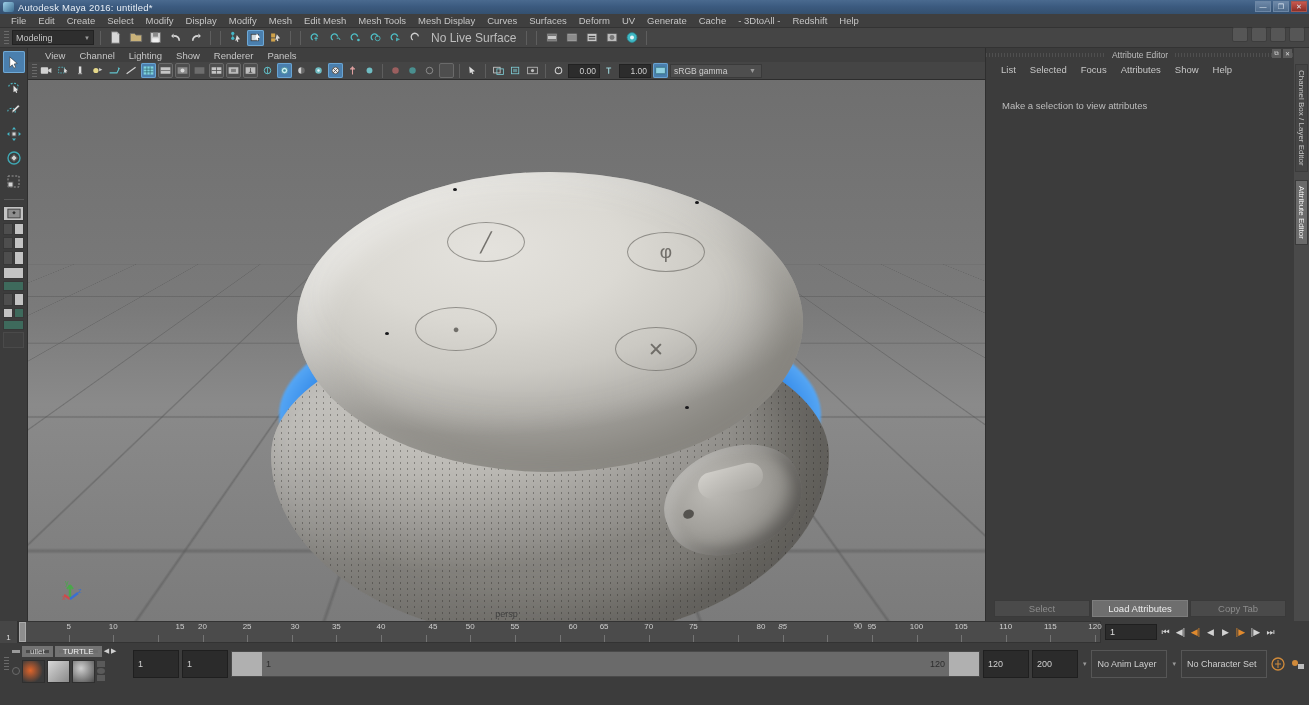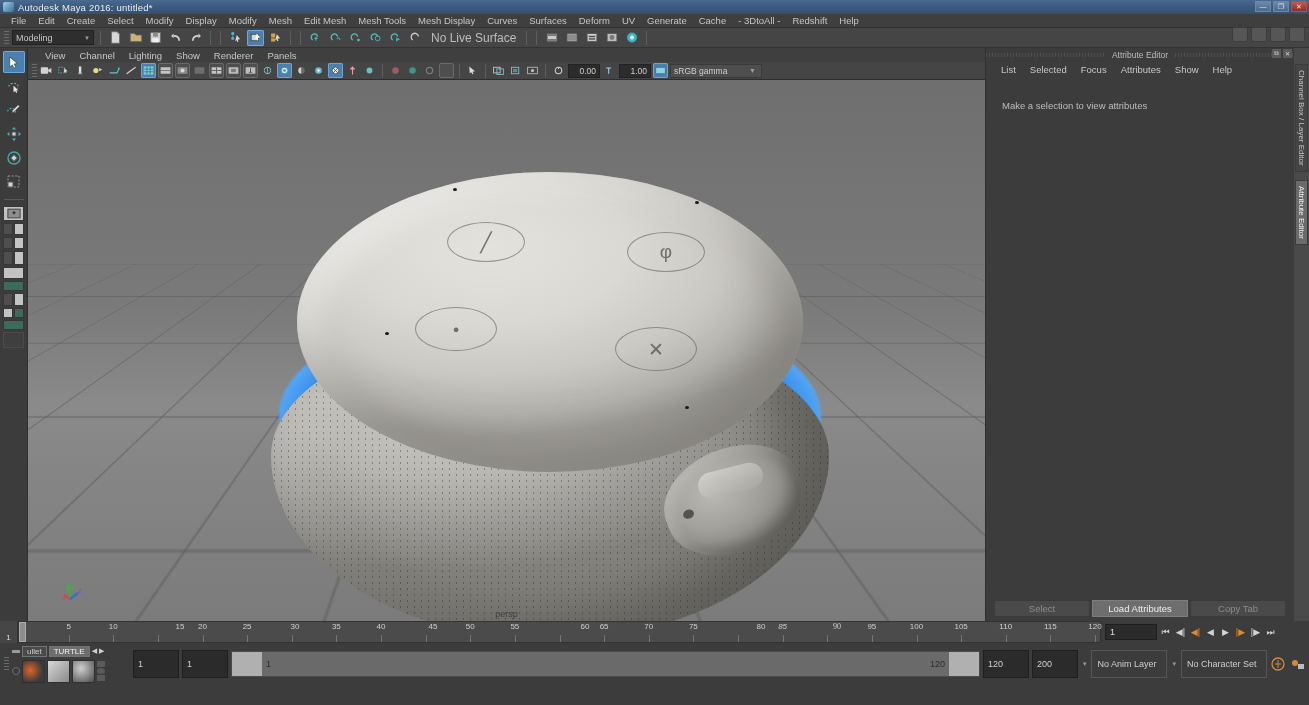--- a/index.html
+++ b/index.html
@@ -153,21 +153,21 @@
      font-size:9px; color:#ddd; display:flex; align-items:center; padding-left:4px; }
   .pbtn { width:13px; height:16px; display:flex; align-items:center; justify-content:center;
      color:#d2d2d2; font-size:9px; }
   .pbtn.hl { color:#e08a2e; }
 
   #rangerow { height:42px; display:flex; align-items:center; gap:3px; padding:0 4px;
      background:#3c3c3c; }
   #shelfbox { width:118px; height:38px; display:flex; align-items:center; gap:2px; }
   #shelftabs { display:flex; flex-direction:column; gap:1px; }
   .shtab { height:11px; padding:0 4px; font-size:8px; color:#cfcfcf; background:#4a4a4a;
-     border:1px solid #737373; display:flex; align-items:center; }
+     border:4px solid #737373; display:flex; align-items:center; }
   .shtab.on { background:#6e6e6e; color:#f2f2f2; }
   .shelficon { width:23px; height:23px; border:1px solid #2f2f2f; }
   .rfield { width:46px; height:28px; background:#2b2b2b; border:1px solid #1f1f1f;
      font-size:9px; color:#cfcfcf; display:flex; align-items:center; padding-left:4px; }
   #rangebar { flex:1; height:26px; background:#6a6a6a; border:1px solid #4a4a4a;
      position:relative; display:flex; align-items:center; }
   #rangebar .handle { width:30px; height:100%; background:#b0b0b0; }
   #rangebar .lab { font-size:9px; color:#2e2e2e; padding:0 4px; }
   .dropf { width:76px; height:28px; background:#3c3c3c; border:1px solid #565656;
      font-size:9px; color:#cfcfcf; display:flex; align-items:center; padding-left:5px; }
@@ -739,33 +739,33 @@
         <div class="tlabel" style="left: 317.375px;">35</div>
         <div class="tick" style="left: 362px;"></div>
         <div class="tlabel" style="left: 362px;">40</div>
         <div class="tick" style="left: 406.625px;"></div>
         <div class="tlabel" style="left: 414px;">45</div>
         <div class="tick" style="left: 451.25px;"></div>
         <div class="tlabel" style="left: 451.25px;">50</div>
         <div class="tick" style="left: 495.875px;"></div>
         <div class="tlabel" style="left: 495.875px;">55</div>
         <div class="tick" style="left: 540.5px;"></div>
-        <div class="tlabel" style="left: 566px;">60</div>
+        <div class="tlabel" style="left: 554px;">60</div>
         <div class="tick" style="left: 585.125px;"></div>
         <div class="tlabel" style="left: 585.125px;">65</div>
         <div class="tick" style="left: 629.75px;"></div>
         <div class="tlabel" style="left: 629.75px;">70</div>
         <div class="tick" style="left: 674.375px;"></div>
         <div class="tlabel" style="left: 674.375px;">75</div>
         <div class="tick" style="left: 719px;"></div>
         <div class="tlabel" style="left: 742px;">80</div>
         <div class="tick" style="left: 763.625px;"></div>
         <div class="tlabel" style="left: 763.625px; font-style: italic;">85</div>
         <div class="tick" style="left: 808.25px;"></div>
-        <div class="tlabel" style="left: 818px; font-family: Liberation Serif, serif;">90</div>
+        <div class="tlabel" style="left: 839px; font-family: Liberation Serif, serif;">90</div>
         <div class="tick" style="left: 852.875px;"></div>
         <div class="tlabel" style="left: 852.875px;">95</div>
         <div class="tick" style="left: 897.5px;"></div>
         <div class="tlabel" style="left: 897.5px;">100</div>
         <div class="tick" style="left: 942.125px;"></div>
         <div class="tlabel" style="left: 942.125px;">105</div>
         <div class="tick" style="left: 986.75px;"></div>
         <div class="tlabel" style="left: 986.75px;">110</div>
         <div class="tick" style="left: 1031.38px;"></div>
         <div class="tlabel" style="left: 1031.38px;">115</div>

